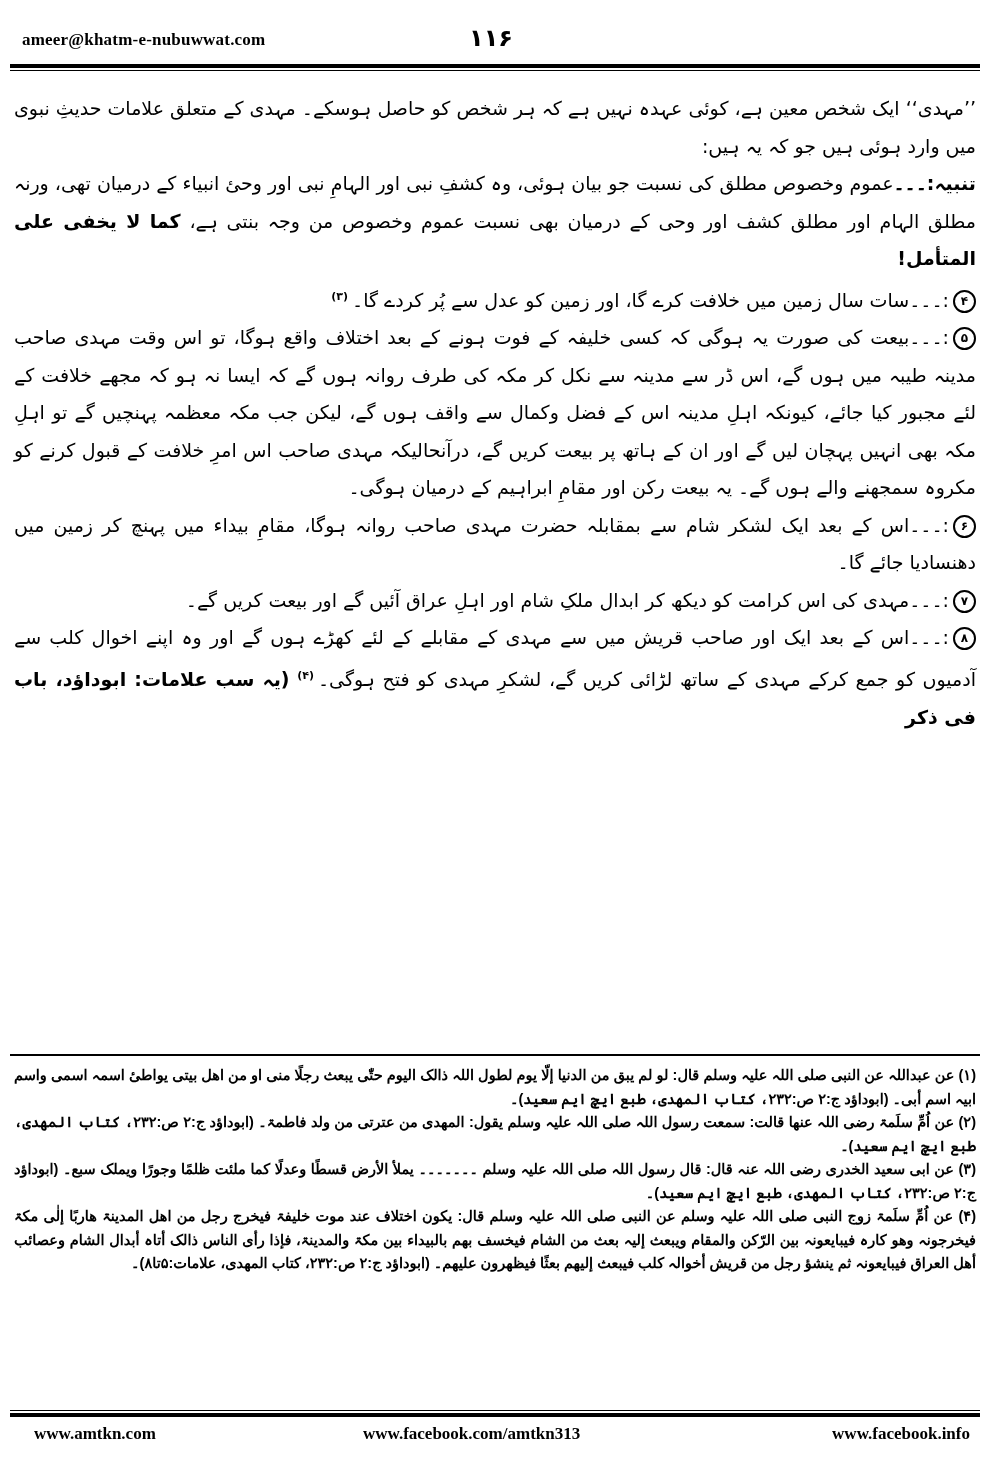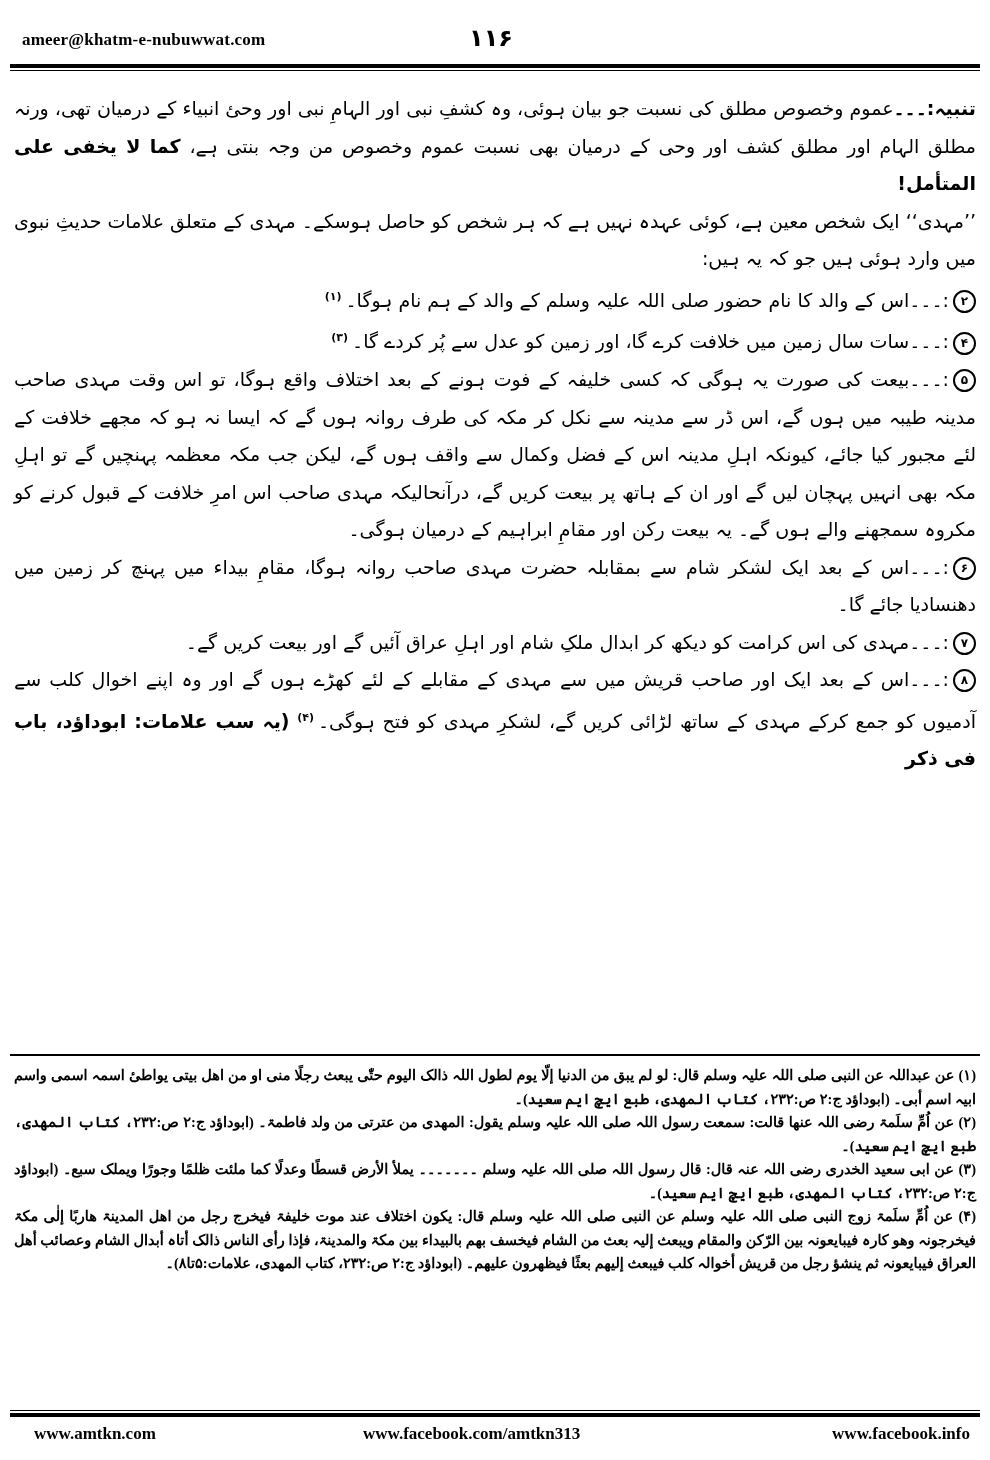--- a/index.html
+++ b/index.html
@@ -110,21 +110,21 @@
       left: 10px; right: 10px;
       top: 1054px;
       height: 2px;
       background: #000;
     }
     .footnotes {
       position: absolute;
       left: 14px; right: 14px; top: 1064px;
       direction: rtl;
       text-align: justify;
-      font-family: Liberation Serif, serif;
+      font-family: Liberation Sans, sans-serif;
       font-weight: bold;
       font-size: 14.5px;
       line-height: 23.5px;
     }
     .footnotes p { margin: 0; }
     
     .footer-links {
       position: absolute;
       left: 28px; right: 14px; top: 1424px;
       height: 20px;
@@ -142,29 +142,26 @@
 <div class="page">
 
   <div class="header">
     <span class="email">ameer@khatm-e-nubuwwat.com</span>
     <span class="page-num">۱۱۶</span>
   </div>
   <div class="rule-thick" style="top:64px;"></div>
   <div class="rule-thin" style="top:70px;"></div>
 
   <div class="body-text">
+    <p>’’مہدی‘‘ ایک شخص معین ہے، کوئی عہدہ نہیں ہے کہ ہر شخص کو حاصل ہوسکے۔ مہدی کے متعلق علامات حدیثِ نبوی میں وارد ہوئی ہیں جو کہ یہ ہیں:</p>
     <p>
       <span class="note-label">تنبیہ:۔۔۔</span><span>عموم وخصوص مطلق کی نسبت جو بیان ہوئی، وہ کشفِ نبی اور الہامِ نبی اور وحیٔ انبیاء کے درمیان تھی، ورنہ مطلق الہام اور مطلق کشف اور وحی کے درمیان بھی نسبت عموم وخصوص من وجہ بنتی ہے،</span>
       <span class="arabic-quote">کما لا یخفی علی المتأمل!</span>
     </p>
-    <p>’’مہدی‘‘ ایک شخص معین ہے، کوئی عہدہ نہیں ہے کہ ہر شخص کو حاصل ہوسکے۔ مہدی کے متعلق علامات حدیثِ نبوی میں وارد ہوئی ہیں جو کہ یہ ہیں:</p>
 
-    <p class="item">
-      <span class="circle-num">۲</span><span>:۔۔۔اس کے والد کا نام حضور صلی اللہ علیہ وسلم کے والد کے ہم نام ہوگا۔</span><sup class="fn">(۱)</sup>
-    </p>
     <p class="item">
       <span class="circle-num">۴</span><span>:۔۔۔سات سال زمین میں خلافت کرے گا، اور زمین کو عدل سے پُر کردے گا۔</span><sup class="fn">(۳)</sup>
     </p>
     <p class="item">
       <span class="circle-num">۵</span><span>:۔۔۔بیعت کی صورت یہ ہوگی کہ کسی خلیفہ کے فوت ہونے کے بعد اختلاف واقع ہوگا، تو اس وقت مہدی صاحب مدینہ طیبہ میں ہوں گے، اس ڈر سے مدینہ سے نکل کر مکہ کی طرف روانہ ہوں گے کہ ایسا نہ ہو کہ مجھے خلافت کے لئے مجبور کیا جائے، کیونکہ اہلِ مدینہ اس کے فضل وکمال سے واقف ہوں گے، لیکن جب مکہ معظمہ پہنچیں گے تو اہلِ مکہ بھی انہیں پہچان لیں گے اور ان کے ہاتھ پر بیعت کریں گے، درآنحالیکہ مہدی صاحب اس امرِ خلافت کے قبول کرنے کو مکروہ سمجھنے والے ہوں گے۔ یہ بیعت رکن اور مقامِ ابراہیم کے درمیان ہوگی۔</span>
     </p>
     <p class="item">
       <span class="circle-num">۶</span><span>:۔۔۔اس کے بعد ایک لشکر شام سے بمقابلہ حضرت مہدی صاحب روانہ ہوگا، مقامِ بیداء میں پہنچ کر زمین میں دھنسادیا جائے گا۔</span>
     </p>
     <p class="item">

